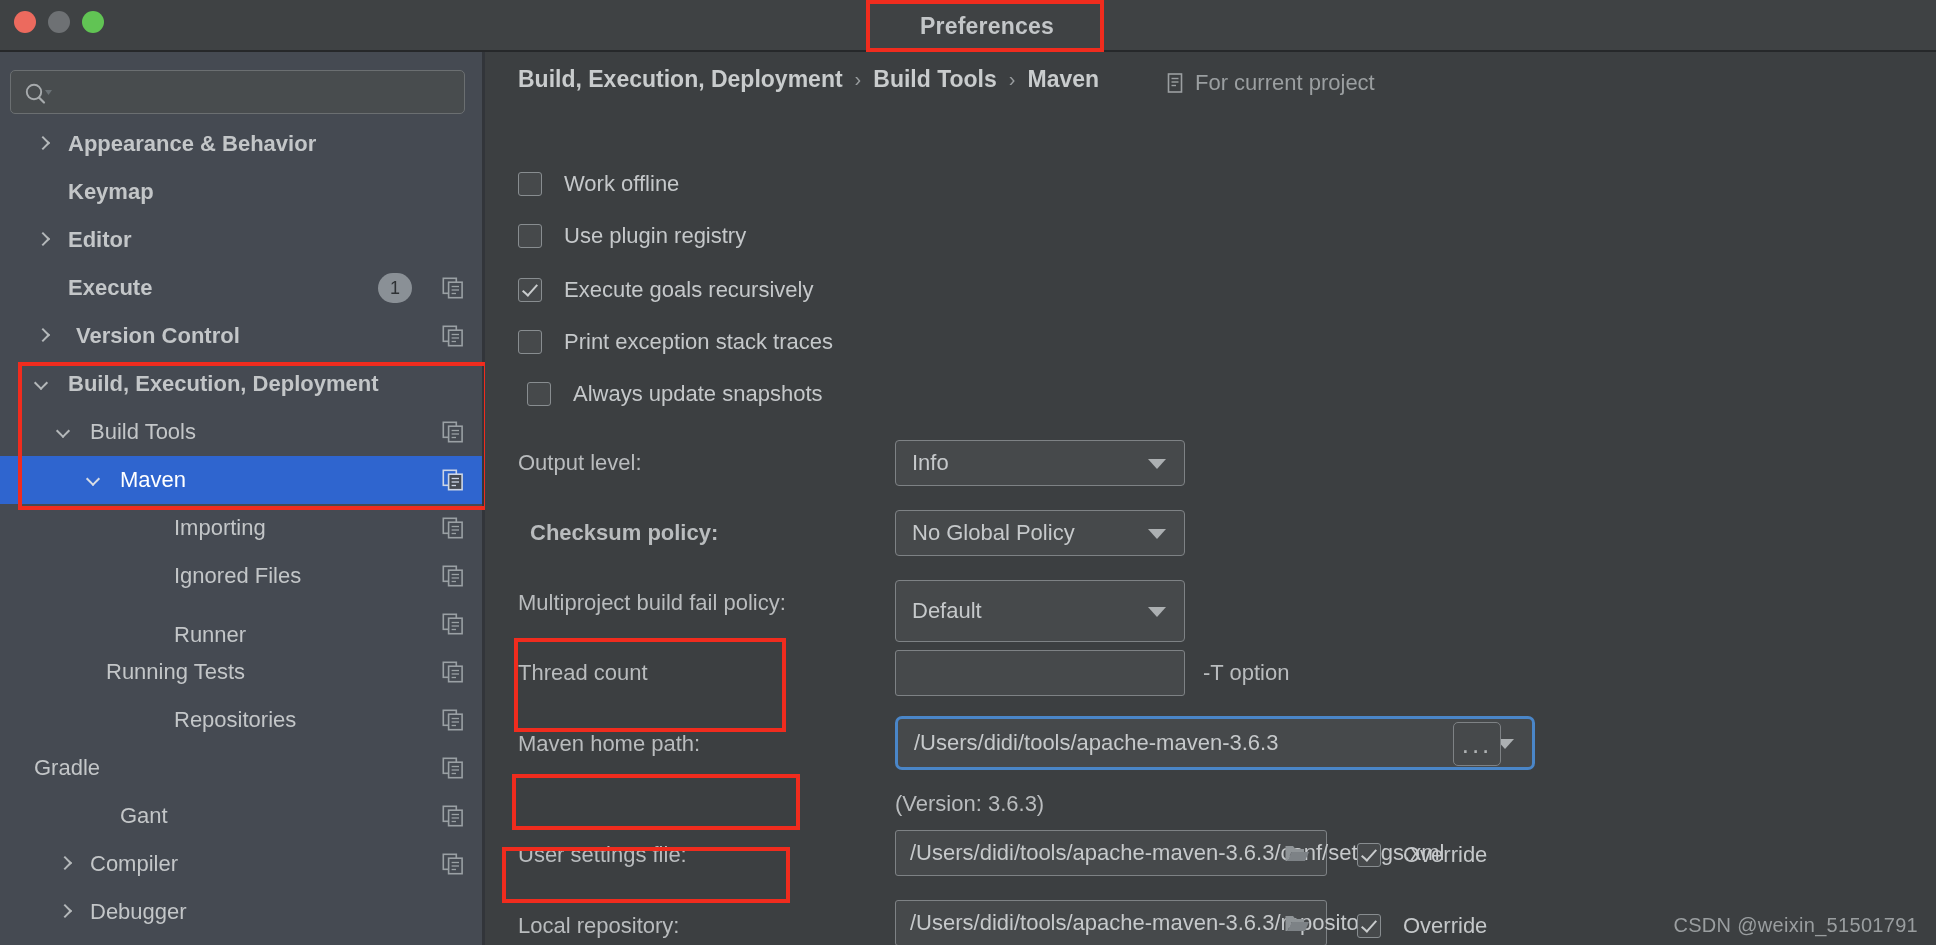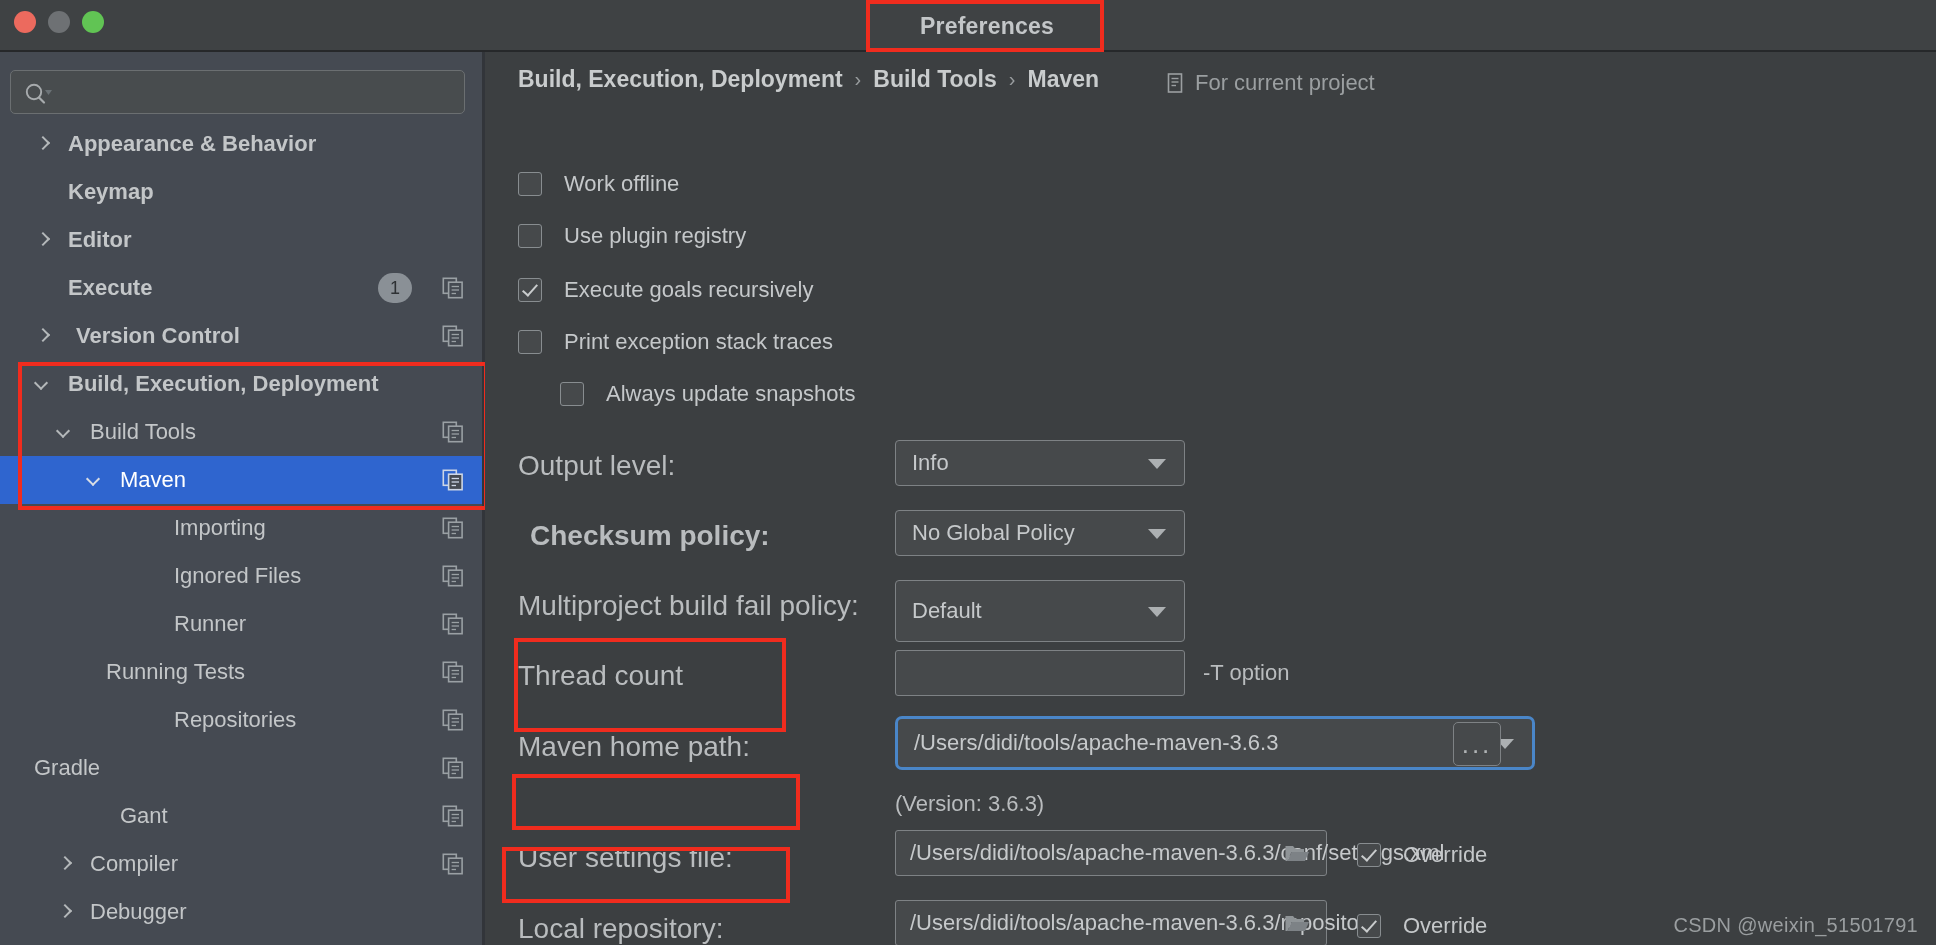--- a/index.html
+++ b/index.html
@@ -194,21 +194,21 @@
     width: 6px; height: 13px;
     border-right: 2.4px solid #c9cccd;
     border-bottom: 2.4px solid #c9cccd;
     transform: rotate(42deg);
   }
 
   
   .field-label {
     position: absolute;
     color: #b9bcbe;
-    font-size: 28px;
+    font-size: 22px;
     white-space: nowrap;
   }
   .combo {
     position: absolute;
     background: #46494b;
     border: 1.4px solid #7e8285;
     border-radius: 4px;
     box-sizing: border-box;
     display: flex; align-items: center;
     color: #c6c9cb;
@@ -386,21 +386,21 @@
           <span class="arrow " style="margin-right: 14px;"></span>
           <span class="tree-label">Ignored Files</span>
           <svg class="copy-icon" viewBox="0 0 22 22">
             <rect x="1.3" y="1.3" width="13" height="15" fill="none" stroke="#9aa0a4" stroke-width="1.6"></rect>
             <rect x="6.6" y="5.2" width="13.5" height="15.5" fill="#454a52" stroke="#9aa0a4" stroke-width="1.6"></rect>
             <line x1="9.6" y1="9.5" x2="17" y2="9.5" stroke="#9aa0a4" stroke-width="1.3"></line>
             <line x1="9.6" y1="13" x2="17" y2="13" stroke="#9aa0a4" stroke-width="1.3"></line>
             <line x1="9.6" y1="16.5" x2="14" y2="16.5" stroke="#9aa0a4" stroke-width="1.3"></line>
           </svg>
         </div>
-        <div class="tree-row" style="padding-left: 140px;">
+        <div class="tree-row" style="padding-left: 140px; align-items: flex-end;">
           <span class="arrow " style="margin-right: 14px;"></span>
           <span class="tree-label">Runner</span>
           <svg class="copy-icon" viewBox="0 0 22 22">
             <rect x="1.3" y="1.3" width="13" height="15" fill="none" stroke="#9aa0a4" stroke-width="1.6"></rect>
             <rect x="6.6" y="5.2" width="13.5" height="15.5" fill="#454a52" stroke="#9aa0a4" stroke-width="1.6"></rect>
             <line x1="9.6" y1="9.5" x2="17" y2="9.5" stroke="#9aa0a4" stroke-width="1.3"></line>
             <line x1="9.6" y1="13" x2="17" y2="13" stroke="#9aa0a4" stroke-width="1.3"></line>
             <line x1="9.6" y1="16.5" x2="14" y2="16.5" stroke="#9aa0a4" stroke-width="1.3"></line>
           </svg>
         </div>
@@ -498,21 +498,21 @@
       <span>Use plugin registry</span>
     </div>
     <div class="chk-row" style="left:33px; top:225px;">
       <span class="cbox checked"></span>
       <span>Execute goals recursively</span>
     </div>
     <div class="chk-row" style="left:33px; top:277px;">
       <span class="cbox"></span>
       <span>Print exception stack traces</span>
     </div>
-    <div class="chk-row" style="left:50px; top:329px;padding-left:25px;">
+    <div class="chk-row" style="left:17px; top:329px;padding-left:25px;">
       <span class="cbox"></span>
       <span>Always update snapshots</span>
     </div>
 
     <div class="field-label" style="left:33px; top:398px;">Output level:</div>
     <div class="combo" style="left:410px; top:388px; width:290px; height:46px;">
       <span class="val">Info</span>
       <span class="caret"></span>
     </div>
 

